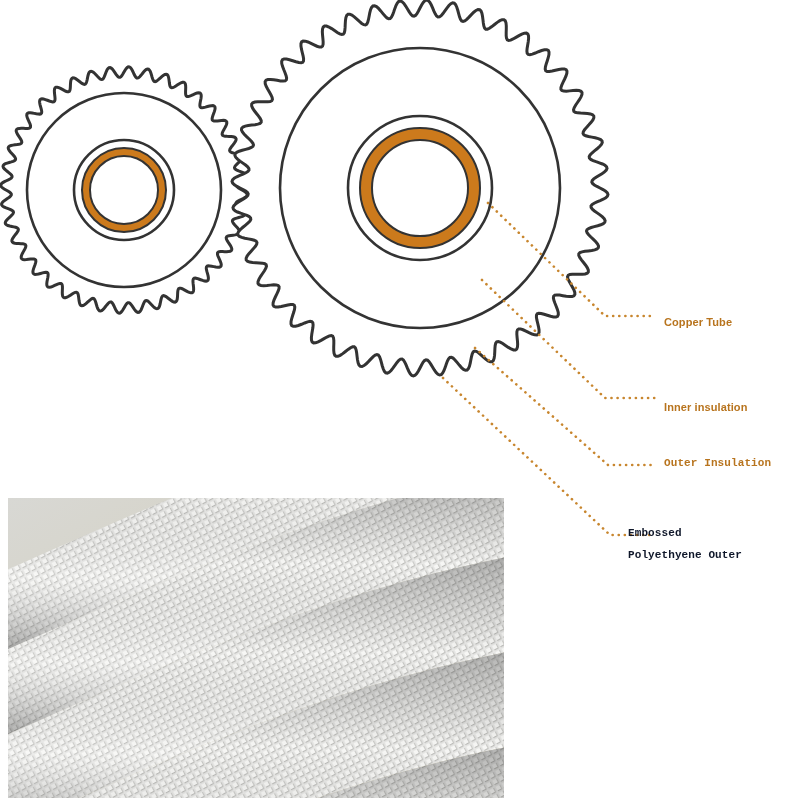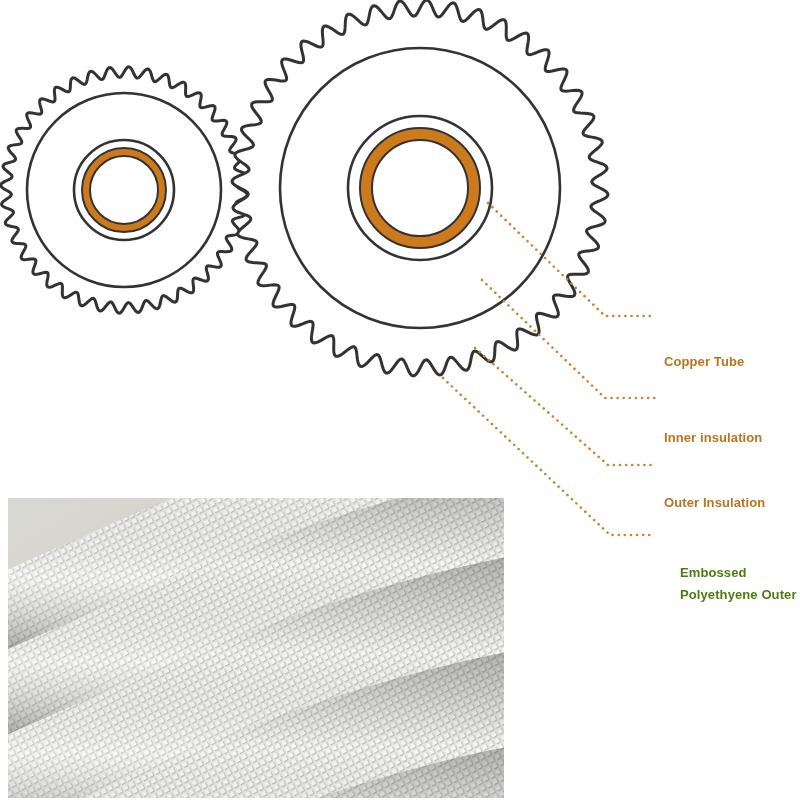--- a/index.html
+++ b/index.html
@@ -1,18 +1,18 @@
 <!DOCTYPE html>
 <html><head>
 <meta charset="utf-8">
 <style>
   html, body { margin: 0; padding: 0; background: #ffffff; }
   body { width: 800px; height: 800px; position: relative; overflow: hidden; font-family: "Liberation Sans", sans-serif; }
   #diagram { position: absolute; left: 0; top: 0; width: 800px; height: 800px; }
-  .label { position: absolute; font-family: "Liberation Sans", sans-serif; font-weight: bold; font-size: 13px; line-height: 22px; white-space: nowrap; letter-spacing: 0.1px; margin-top: 40px; }
+  .label { position: absolute; font-family: "Liberation Sans", sans-serif; font-weight: bold; font-size: 11px; line-height: 22px; white-space: nowrap; letter-spacing: 0.1px; }
   #photo { position: absolute; left: 8px; top: 498px; width: 496px; height: 300px; overflow: hidden; }
 </style>
 </head>
 <body>
 
 <svg id="diagram" width="800" height="800" viewBox="0 0 800 800" xmlns="http://www.w3.org/2000/svg">
   <g id="sections">
       <g>
         <path d="M242.00 190.00L243.81 191.05L245.39 192.12L246.56 193.21L247.15 194.30L247.11 195.38L246.43 196.42L245.19 197.41L243.52 198.36L241.64 199.26L239.74 200.13L238.06 200.98L236.78 201.85L236.05 202.77L235.93 203.74L236.43 204.80L237.47 205.95L238.91 207.17L240.55 208.46L242.17 209.78L243.57 211.08L244.55 212.34L244.97 213.51L244.76 214.57L243.92 215.49L242.54 216.28L240.75 216.95L238.74 217.55L236.73 218.11L234.94 218.69L233.54 219.35L232.67 220.14L232.40 221.08L232.73 222.21L233.58 223.50L234.81 224.94L236.22 226.46L237.62 228.02L238.80 229.53L239.57 230.92L239.80 232.15L239.43 233.16L238.46 233.94L236.96 234.50L235.09 234.88L233.02 235.16L230.95 235.40L229.08 235.69L227.60 236.12L226.62 236.77L226.20 237.66L226.35 238.82L226.99 240.23L227.98 241.84L229.14 243.57L230.28 245.32L231.20 247.00L231.74 248.50L231.78 249.74L231.25 250.68L230.17 251.30L228.61 251.62L226.70 251.71L224.61 251.65L222.53 251.57L220.64 251.57L219.11 251.76L218.04 252.24L217.49 253.06L217.46 254.23L217.86 255.72L218.59 257.47L219.46 259.36L220.32 261.27L220.96 263.07L221.26 264.63L221.11 265.87L220.44 266.71L219.28 267.15L217.69 267.23L215.78 267.02L213.73 266.63L211.69 266.22L209.82 265.93L208.27 265.88L207.14 266.19L206.48 266.91L206.26 268.06L206.43 269.60L206.87 271.43L207.44 273.44L207.98 275.46L208.34 277.34L208.39 278.93L208.04 280.12L207.25 280.85L206.03 281.11L204.45 280.93L202.61 280.43L200.63 279.73L198.68 279.00L196.89 278.42L195.37 278.13L194.20 278.26L193.43 278.86L193.03 279.97L192.96 281.51L193.11 283.40L193.36 285.46L193.58 287.54L193.64 289.46L193.44 291.04L192.91 292.16L192.01 292.76L190.77 292.82L189.24 292.40L187.49 291.61L185.65 290.61L183.84 289.59L182.16 288.73L180.70 288.21L179.53 288.15L178.67 288.63L178.11 289.66L177.80 291.17L177.65 293.06L177.57 295.14L177.46 297.23L177.22 299.13L176.78 300.66L176.08 301.68L175.10 302.13L173.87 302.00L172.41 301.34L170.82 300.29L169.16 299.02L167.52 297.72L166.00 296.61L164.64 295.87L163.49 295.63L162.57 295.97L161.85 296.90L161.31 298.34L160.87 300.18L160.46 302.22L160.03 304.27L159.50 306.11L158.82 307.55L157.97 308.46L156.93 308.75L155.73 308.42L154.40 307.55L152.99 306.26L151.55 304.74L150.14 303.21L148.80 301.87L147.58 300.92L146.48 300.51L145.52 300.70L144.67 301.50L143.90 302.85L143.18 304.59L142.46 306.55L141.71 308.50L140.90 310.23L140.00 311.55L139.02 312.31L137.95 312.44L136.82 311.93L135.64 310.85L134.44 309.36L133.26 307.64L132.10 305.90L131.00 304.37L129.93 303.25L128.92 302.66L127.94 302.70L126.97 303.36L126.00 304.57L125.01 306.18L124.00 308.00L122.95 309.81L121.88 311.39L120.79 312.56L119.70 313.15L118.62 313.11L117.58 312.43L116.59 311.19L115.64 309.52L114.74 307.64L113.87 305.74L113.02 304.06L112.15 302.78L111.23 302.05L110.26 301.93L109.20 302.43L108.05 303.47L106.83 304.91L105.54 306.55L104.22 308.17L102.92 309.57L101.66 310.55L100.49 310.97L99.43 310.76L98.51 309.92L97.72 308.54L97.05 306.75L96.45 304.74L95.89 302.73L95.31 300.94L94.65 299.54L93.86 298.67L92.92 298.40L91.79 298.73L90.50 299.58L89.06 300.81L87.54 302.22L85.98 303.62L84.47 304.80L83.08 305.57L81.85 305.80L80.84 305.43L80.06 304.46L79.50 302.96L79.12 301.09L78.84 299.02L78.60 296.95L78.31 295.08L77.88 293.60L77.23 292.62L76.34 292.20L75.18 292.35L73.77 292.99L72.16 293.98L70.43 295.14L68.68 296.28L67.00 297.20L65.50 297.74L64.26 297.78L63.32 297.25L62.70 296.17L62.38 294.61L62.29 292.70L62.35 290.61L62.43 288.53L62.43 286.64L62.24 285.11L61.76 284.04L60.94 283.49L59.77 283.46L58.28 283.86L56.53 284.59L54.64 285.46L52.73 286.32L50.93 286.96L49.37 287.26L48.13 287.11L47.29 286.44L46.85 285.28L46.77 283.69L46.98 281.78L47.37 279.73L47.78 277.69L48.07 275.82L48.12 274.27L47.81 273.14L47.09 272.48L45.94 272.26L44.40 272.43L42.57 272.87L40.56 273.44L38.54 273.98L36.66 274.34L35.07 274.39L33.88 274.04L33.15 273.25L32.89 272.03L33.07 270.45L33.57 268.61L34.27 266.63L35.00 264.68L35.58 262.89L35.87 261.37L35.74 260.20L35.14 259.43L34.03 259.03L32.49 258.96L30.60 259.11L28.54 259.36L26.46 259.58L24.54 259.64L22.96 259.44L21.84 258.91L21.24 258.01L21.18 256.77L21.60 255.24L22.39 253.49L23.39 251.65L24.41 249.84L25.27 248.16L25.79 246.70L25.85 245.53L25.37 244.67L24.34 244.11L22.83 243.80L20.94 243.65L18.86 243.57L16.77 243.46L14.87 243.22L13.34 242.78L12.32 242.08L11.87 241.10L12.00 239.87L12.66 238.41L13.71 236.82L14.98 235.16L16.28 233.52L17.39 232.00L18.13 230.64L18.37 229.49L18.03 228.57L17.10 227.85L15.66 227.31L13.82 226.87L11.78 226.46L9.73 226.03L7.89 225.50L6.45 224.82L5.54 223.97L5.25 222.93L5.58 221.73L6.45 220.40L7.74 218.99L9.26 217.55L10.79 216.14L12.13 214.80L13.08 213.58L13.49 212.48L13.30 211.52L12.50 210.67L11.15 209.90L9.41 209.18L7.45 208.46L5.50 207.71L3.77 206.90L2.45 206.00L1.69 205.02L1.56 203.95L2.07 202.82L3.15 201.64L4.64 200.44L6.36 199.26L8.10 198.10L9.63 197.00L10.75 195.93L11.34 194.92L11.30 193.94L10.64 192.97L9.43 192.00L7.82 191.01L6.00 190.00L4.19 188.95L2.61 187.88L1.44 186.79L0.85 185.70L0.89 184.62L1.57 183.58L2.81 182.59L4.48 181.64L6.36 180.74L8.26 179.87L9.94 179.02L11.22 178.15L11.95 177.23L12.07 176.26L11.57 175.20L10.53 174.05L9.09 172.83L7.45 171.54L5.83 170.22L4.43 168.92L3.45 167.66L3.03 166.49L3.24 165.43L4.08 164.51L5.46 163.72L7.25 163.05L9.26 162.45L11.27 161.89L13.06 161.31L14.46 160.65L15.33 159.86L15.60 158.92L15.27 157.79L14.42 156.50L13.19 155.06L11.78 153.54L10.38 151.98L9.20 150.47L8.43 149.08L8.20 147.85L8.57 146.84L9.54 146.06L11.04 145.50L12.91 145.12L14.98 144.84L17.05 144.60L18.92 144.31L20.40 143.88L21.38 143.23L21.80 142.34L21.65 141.18L21.01 139.77L20.02 138.16L18.86 136.43L17.72 134.68L16.80 133.00L16.26 131.50L16.22 130.26L16.75 129.32L17.83 128.70L19.39 128.38L21.30 128.29L23.39 128.35L25.47 128.43L27.36 128.43L28.89 128.24L29.96 127.76L30.51 126.94L30.54 125.77L30.14 124.28L29.41 122.53L28.54 120.64L27.68 118.73L27.04 116.93L26.74 115.37L26.89 114.13L27.56 113.29L28.72 112.85L30.31 112.77L32.22 112.98L34.27 113.37L36.31 113.78L38.18 114.07L39.73 114.12L40.86 113.81L41.52 113.09L41.74 111.94L41.57 110.40L41.13 108.57L40.56 106.56L40.02 104.54L39.66 102.66L39.61 101.07L39.96 99.88L40.75 99.15L41.97 98.89L43.55 99.07L45.39 99.57L47.37 100.27L49.32 101.00L51.11 101.58L52.63 101.87L53.80 101.74L54.57 101.14L54.97 100.03L55.04 98.49L54.89 96.60L54.64 94.54L54.42 92.46L54.36 90.54L54.56 88.96L55.09 87.84L55.99 87.24L57.23 87.18L58.76 87.60L60.51 88.39L62.35 89.39L64.16 90.41L65.84 91.27L67.30 91.79L68.47 91.85L69.33 91.37L69.89 90.34L70.20 88.83L70.35 86.94L70.43 84.86L70.54 82.77L70.78 80.87L71.22 79.34L71.92 78.32L72.90 77.87L74.13 78.00L75.59 78.66L77.18 79.71L78.84 80.98L80.48 82.28L82.00 83.39L83.36 84.13L84.51 84.37L85.43 84.03L86.15 83.10L86.69 81.66L87.13 79.82L87.54 77.78L87.97 75.73L88.50 73.89L89.18 72.45L90.03 71.54L91.07 71.25L92.27 71.58L93.60 72.45L95.01 73.74L96.45 75.26L97.86 76.79L99.20 78.13L100.42 79.08L101.52 79.49L102.48 79.30L103.33 78.50L104.10 77.15L104.82 75.41L105.54 73.45L106.29 71.50L107.10 69.77L108.00 68.45L108.98 67.69L110.05 67.56L111.18 68.07L112.36 69.15L113.56 70.64L114.74 72.36L115.90 74.10L117.00 75.63L118.07 76.75L119.08 77.34L120.06 77.30L121.03 76.64L122.00 75.43L122.99 73.82L124.00 72.00L125.05 70.19L126.12 68.61L127.21 67.44L128.30 66.85L129.38 66.89L130.42 67.57L131.41 68.81L132.36 70.48L133.26 72.36L134.13 74.26L134.98 75.94L135.85 77.22L136.77 77.95L137.74 78.07L138.80 77.57L139.95 76.53L141.17 75.09L142.46 73.45L143.78 71.83L145.08 70.43L146.34 69.45L147.51 69.03L148.57 69.24L149.49 70.08L150.28 71.46L150.95 73.25L151.55 75.26L152.11 77.27L152.69 79.06L153.35 80.46L154.14 81.33L155.08 81.60L156.21 81.27L157.50 80.42L158.94 79.19L160.46 77.78L162.02 76.38L163.53 75.20L164.92 74.43L166.15 74.20L167.16 74.57L167.94 75.54L168.50 77.04L168.88 78.91L169.16 80.98L169.40 83.05L169.69 84.92L170.12 86.40L170.77 87.38L171.66 87.80L172.82 87.65L174.23 87.01L175.84 86.02L177.57 84.86L179.32 83.72L181.00 82.80L182.50 82.26L183.74 82.22L184.68 82.75L185.30 83.83L185.62 85.39L185.71 87.30L185.65 89.39L185.57 91.47L185.57 93.36L185.76 94.89L186.24 95.96L187.06 96.51L188.23 96.54L189.72 96.14L191.47 95.41L193.36 94.54L195.27 93.68L197.07 93.04L198.63 92.74L199.87 92.89L200.71 93.56L201.15 94.72L201.23 96.31L201.02 98.22L200.63 100.27L200.22 102.31L199.93 104.18L199.88 105.73L200.19 106.86L200.91 107.52L202.06 107.74L203.60 107.57L205.43 107.13L207.44 106.56L209.46 106.02L211.34 105.66L212.93 105.61L214.12 105.96L214.85 106.75L215.11 107.97L214.93 109.55L214.43 111.39L213.73 113.37L213.00 115.32L212.42 117.11L212.13 118.63L212.26 119.80L212.86 120.57L213.97 120.97L215.51 121.04L217.40 120.89L219.46 120.64L221.54 120.42L223.46 120.36L225.04 120.56L226.16 121.09L226.76 121.99L226.82 123.23L226.40 124.76L225.61 126.51L224.61 128.35L223.59 130.16L222.73 131.84L222.21 133.30L222.15 134.47L222.63 135.33L223.66 135.89L225.17 136.20L227.06 136.35L229.14 136.43L231.23 136.54L233.13 136.78L234.66 137.22L235.68 137.92L236.13 138.90L236.00 140.13L235.34 141.59L234.29 143.18L233.02 144.84L231.72 146.48L230.61 148.00L229.87 149.36L229.63 150.51L229.97 151.43L230.90 152.15L232.34 152.69L234.18 153.13L236.22 153.54L238.27 153.97L240.11 154.50L241.55 155.18L242.46 156.03L242.75 157.07L242.42 158.27L241.55 159.60L240.26 161.01L238.74 162.45L237.21 163.86L235.87 165.20L234.92 166.42L234.51 167.52L234.70 168.48L235.50 169.33L236.85 170.10L238.59 170.82L240.55 171.54L242.50 172.29L244.23 173.10L245.55 174.00L246.31 174.98L246.44 176.05L245.93 177.18L244.85 178.36L243.36 179.56L241.64 180.74L239.90 181.90L238.37 183.00L237.25 184.07L236.66 185.08L236.70 186.06L237.36 187.03L238.57 188.00L240.18 188.99L242.00 190.00Z" fill="#fff" stroke="#333333" stroke-width="3"></path>
         <circle cx="124" cy="190" r="97" fill="none" stroke="#333333" stroke-width="2.6"></circle>
@@ -31,23 +31,23 @@
   <g id="leaders">
       <polyline points="488,203 605,316 655,316" fill="none" stroke="#c8862e" stroke-width="2.6" stroke-linecap="round" stroke-dasharray="0.1 6"></polyline>
       <polyline points="482,280 605,398 655,398" fill="none" stroke="#c8862e" stroke-width="2.6" stroke-linecap="round" stroke-dasharray="0.1 6"></polyline>
       <polyline points="475,348 608,465 655,465" fill="none" stroke="#c8862e" stroke-width="2.6" stroke-linecap="round" stroke-dasharray="0.1 6"></polyline>
       <polyline points="443,378 610,535 655,535" fill="none" stroke="#c8862e" stroke-width="2.6" stroke-linecap="round" stroke-dasharray="0.1 6"></polyline>
     </g>
 </svg>
 
 <div id="labels">
   <div class="label" style="left: 664px; top: 311px; color: rgb(184, 116, 30);"><span>Copper Tube</span></div>
-  <div class="label" style="left: 664px; top: 387px; color: rgb(184, 116, 30);"><span>Inner insulation</span></div>
-  <div class="label" style="left: 664px; top: 452px; color: rgb(184, 116, 30);"><span>Outer Insulation</span></div>
-  <div class="label" style="left: 680px; top: 522px; color: #4d7c0f;"><span>Embossed</span><br><span>Polyethyene Outer</span></div>
+  <div class="label" style="left: 664px; top: 396px; color: rgb(184, 116, 30);"><span>Inner insulation</span></div>
+  <div class="label" style="left: 664px; top: 452px; color: rgb(184, 116, 30); font-family: Liberation Mono, monospace;"><span>Outer Insulation</span></div>
+  <div class="label" style="left: 628px; top: 522px; color: #0f172a; font-family: Liberation Mono, monospace;"><span>Embossed</span><br><span>Polyethyene Outer</span></div>
 </div>
 
 <div id="photo">
   <svg width="496" height="300" viewBox="0 0 496 300" xmlns="http://www.w3.org/2000/svg">
     <defs>
       <pattern id="emboss" width="7" height="7" patternUnits="userSpaceOnUse" patternTransform="rotate(-28)">
         <rect width="7" height="7" fill="#e9e9e7"></rect>
         <rect x="1" y="1" width="4.5" height="4.5" fill="#f7f7f5"></rect>
         <rect x="1" y="5" width="5" height="1.2" fill="#bdbdba"></rect>
         <rect x="5" y="1" width="1.2" height="5" fill="#c9c9c6"></rect>

